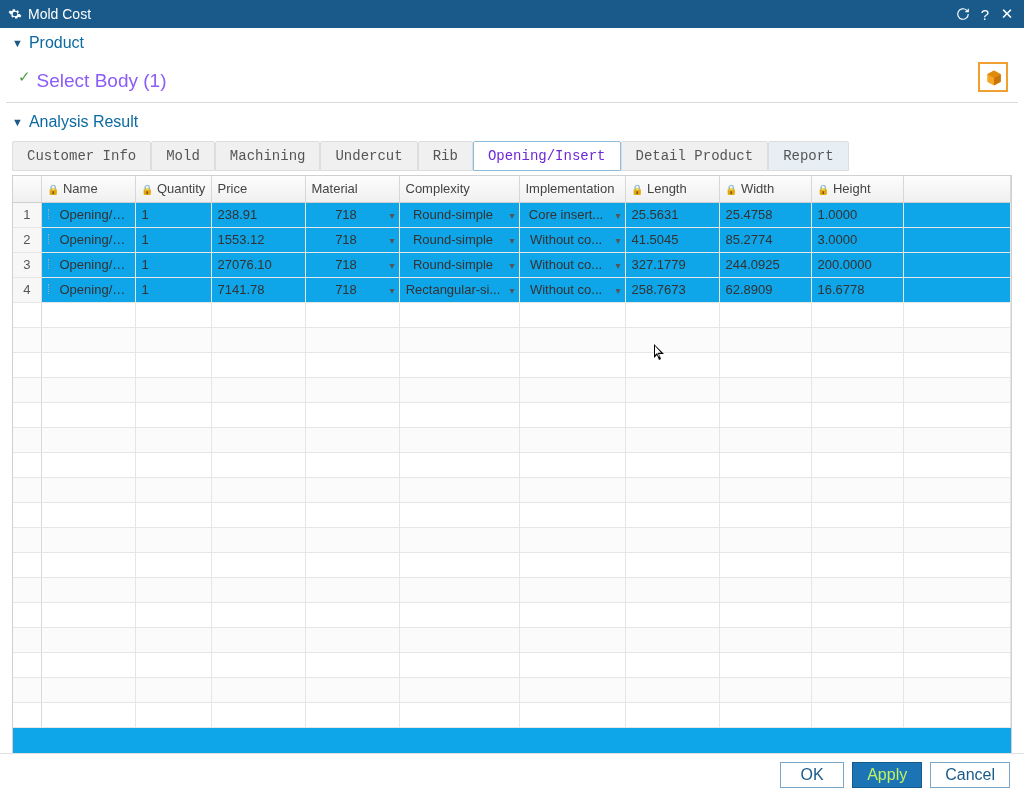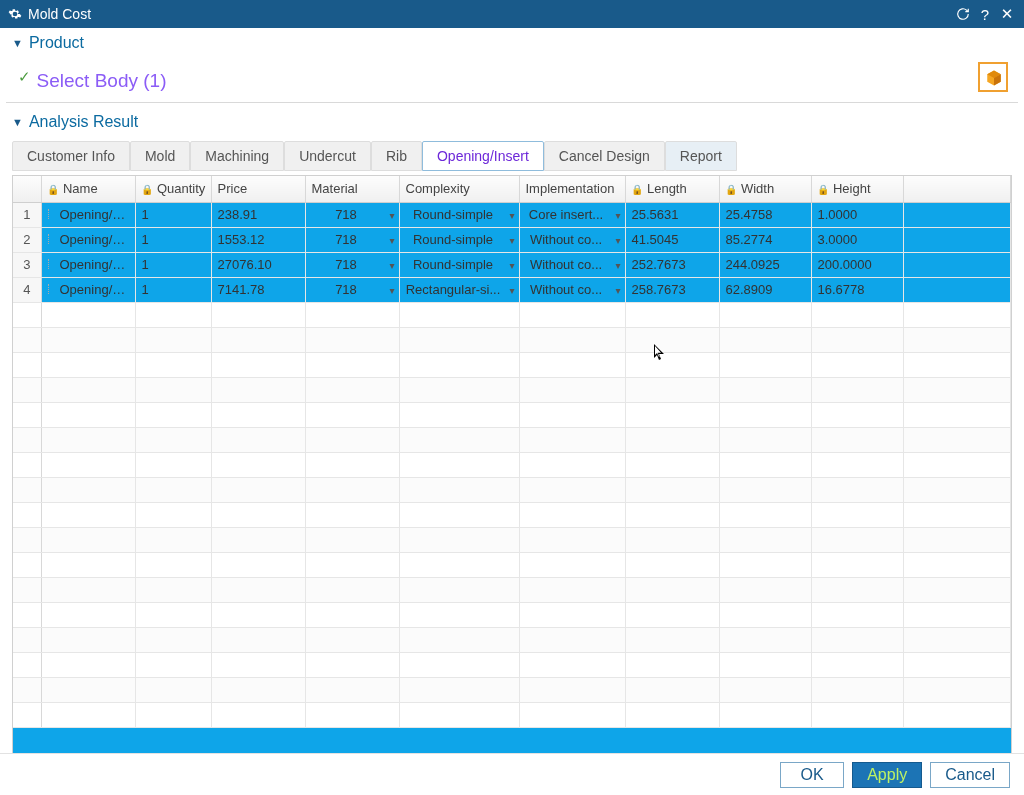--- a/index.html
+++ b/index.html
@@ -86,20 +86,21 @@
   .sep {
     height: 1px;
     background: #d9d9d9;
     margin: 0 6px 4px 6px;
   }
   
   .tabs {
     display: flex;
     padding: 0 12px;
     margin-top: 4px;
+    font-family: Liberation Mono, monospace;
   }
   .tab {
     padding: 6px 14px;
     border: 1px solid transparent;
     background: #f3f3f3;
     color: #555;
     font-size: 14px;
     cursor: pointer;
     border-radius: 2px 2px 0 0;
     margin-right: 0;
@@ -288,21 +289,21 @@
     <span>Analysis Result</span>
   </div>
 
   <div class="tabs" id="tabs">
       <div class="tab">Customer Info</div>
       <div class="tab">Mold</div>
       <div class="tab">Machining</div>
       <div class="tab">Undercut</div>
       <div class="tab">Rib</div>
       <div class="tab active">Opening/Insert</div>
-      <div class="tab">Cancel Design</div>
+      <div class="tab">Detail Product</div>
       <div class="tab hovered">Report</div>
     </div>
 
   <div class="table-wrap">
     <table>
       <colgroup>
         <col style="width:28px">
           <col style="width:94px">
           <col style="width:76px">
         <col style="width:94px">
@@ -357,21 +358,21 @@
             <td></td>
           </tr>
           <tr>
             <td class="rownum">3</td>
             <td><span class="tree-ind"></span>Opening/In...</td>
             <td>1</td>
             <td>27076.10</td>
             <td class="cell-dd">718</td>
             <td class="cell-dd">Round-simple</td>
             <td class="cell-dd">Without co...</td>
-            <td>252.7673</td>
+            <td>327.1779</td>
             <td>244.0925</td>
             <td>200.0000</td>
             <td></td>
           </tr>
           <tr>
             <td class="rownum">4</td>
             <td><span class="tree-ind"></span>Opening/In...</td>
             <td>1</td>
             <td>7141.78</td>
             <td class="cell-dd">718</td>

